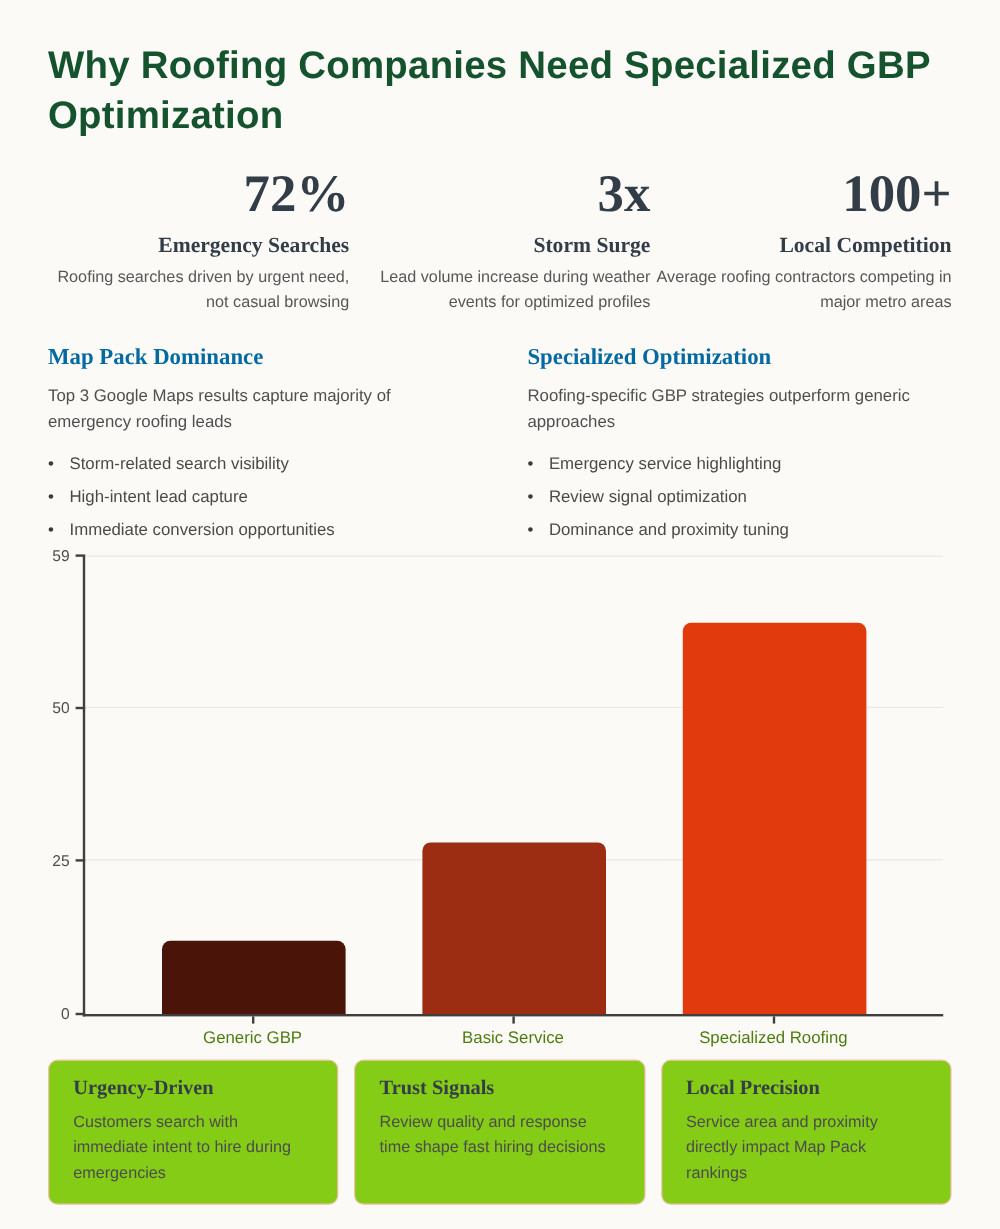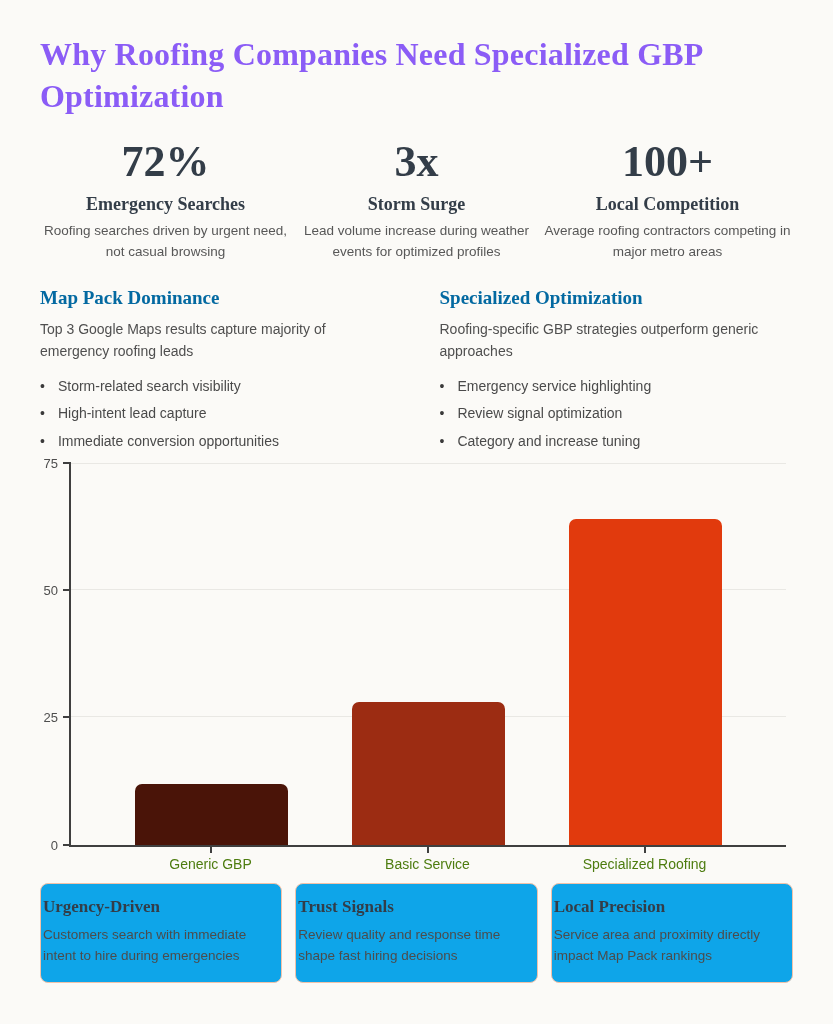--- a/index.html
+++ b/index.html
@@ -8,27 +8,27 @@
     width: 833px; height: 1024px;
     background: #fbfaf7;
     font-family: "Liberation Sans", "DejaVu Sans", sans-serif;
     color: #4f4f4f;
     overflow: hidden;
   }
   .page { padding: 34px 40px 0 40px; }
 
   
   .title {
-    font-family: Liberation Serif, serif;
+    font-family: Liberation Sans, sans-serif;
     font-size: 32px; line-height: 1.3; font-weight: 700;
-    color: #8b5cf6; margin: 0; letter-spacing: 0.2px;
-  }
-
-  
-  .stats { display: grid; grid-template-columns: 1fr 1fr 1fr; margin-top: 22px; text-align: center; }
+    color: #14532d; margin: 0; letter-spacing: 0.2px;
+  }
+
+  
+  .stats { display: grid; grid-template-columns: 1fr 1fr 1fr; margin-top: 22px; text-align: right; }
   .stat-value {
     font-family: "Liberation Serif", "DejaVu Serif", serif;
     font-size: 44px; font-weight: 700; color: #333d48; line-height: 1.05;
   }
   .stat-label {
     font-family: "Liberation Serif", "DejaVu Serif", serif;
     font-size: 18px; font-weight: 700; color: #333d48; margin-top: 9px;
   }
   .stat-desc { font-size: 13.5px; color: #575757; line-height: 1.55; margin: 6px auto 0; max-width: 252px; }
 
@@ -64,21 +64,21 @@
     display: flex; align-items: flex-end; justify-content: center; gap: 64px;
   }
   .chart-bar { width: 153px; border-radius: 7px 7px 0 0; }
   .xlabels { display: flex; justify-content: center; gap: 64px; margin-left: 29px; width: 717px; }
   .xslot { width: 153px; text-align: center; }
   .xtick { width: 2px; height: 6px; background: #3f3f3f; margin: 0 auto; }
   .xlabel-text { font-size: 14px; color: #4d7c0f; margin-top: 3px; }
 
   
   .cards { display: grid; grid-template-columns: repeat(3, 1fr); gap: 13px; margin-top: 11px; }
-  .card { background: #0ea5e9; border: 1px solid #f1c2a9; border-radius: 8px; padding: 13px 2px 15px; }
+  .card { background: #84cc16; border: 1px solid #f1c2a9; border-radius: 8px; padding: 13px 20px 15px; }
   .card h3 {
     font-family: "Liberation Serif", "DejaVu Serif", serif;
     font-size: 17px; font-weight: 700; color: #333d48; margin: 0;
   }
   .card p { font-size: 13.5px; line-height: 1.6; color: #4c4c4c; margin: 7px 0 0; }
 </style>
 </head>
 <body>
 
 <div class="page">
@@ -129,36 +129,36 @@
         <li>
           <span class="bullet-dot">•</span>
           <span>Emergency service highlighting</span>
         </li>
         <li>
           <span class="bullet-dot">•</span>
           <span>Review signal optimization</span>
         </li>
         <li>
           <span class="bullet-dot">•</span>
-          <span>Category and increase tuning</span>
+          <span>Dominance and proximity tuning</span>
         </li>
       </ul>
     </div>
   </div>
 
   <div class="chart-area">
     <div class="chart-plot">
       <div class="gridline g-25"></div>
       <div class="gridline g-50"></div>
       <div class="gridline g-75"></div>
 
       <span class="ylab y-0">0</span>
       <span class="ylab y-25">25</span>
       <span class="ylab y-50">50</span>
-      <span class="ylab y-75">75</span>
+      <span class="ylab y-75">59</span>
       <span class="ytick y-0"></span>
       <span class="ytick y-25"></span>
       <span class="ytick y-50"></span>
       <span class="ytick y-75"></span>
 
       <div class="bars">
         <div class="chart-bar" style="height: 16%; background: rgb(74, 20, 8);"></div>
         <div class="chart-bar" style="height: 37.3333%; background: rgb(156, 44, 18);"></div>
         <div class="chart-bar" style="height: 85.3333%; background: rgb(225, 58, 13);"></div>
       </div>

